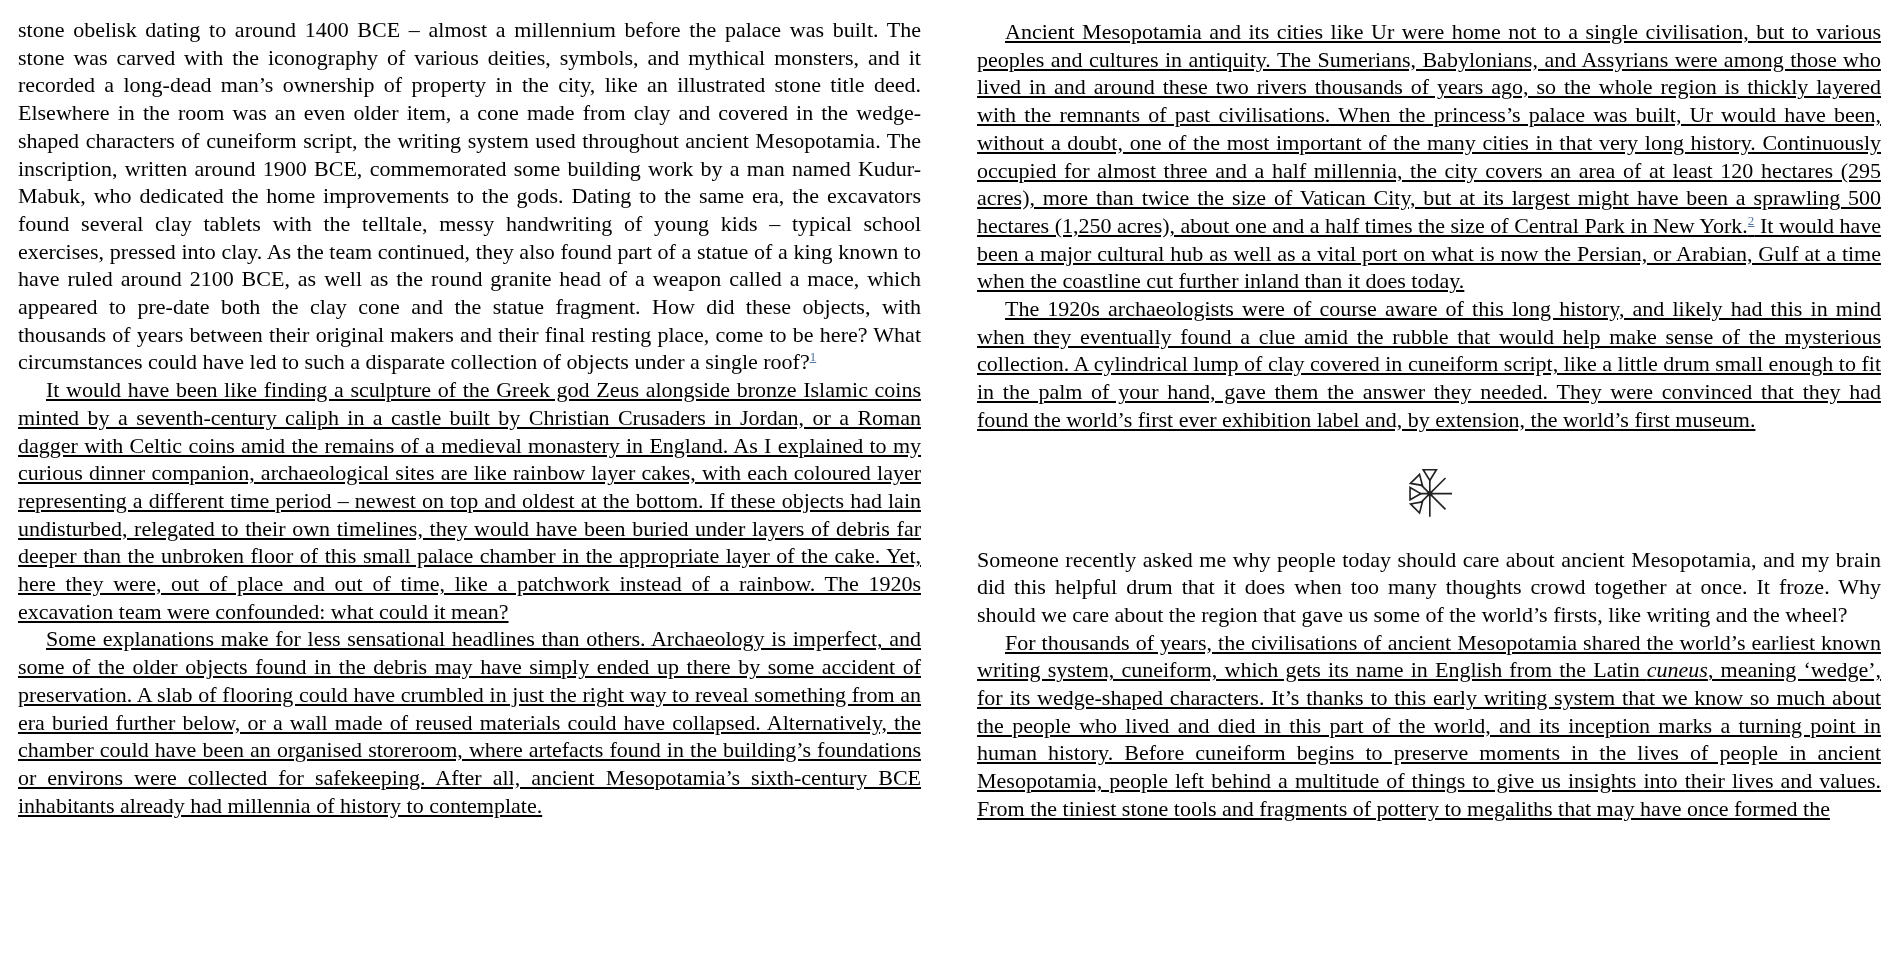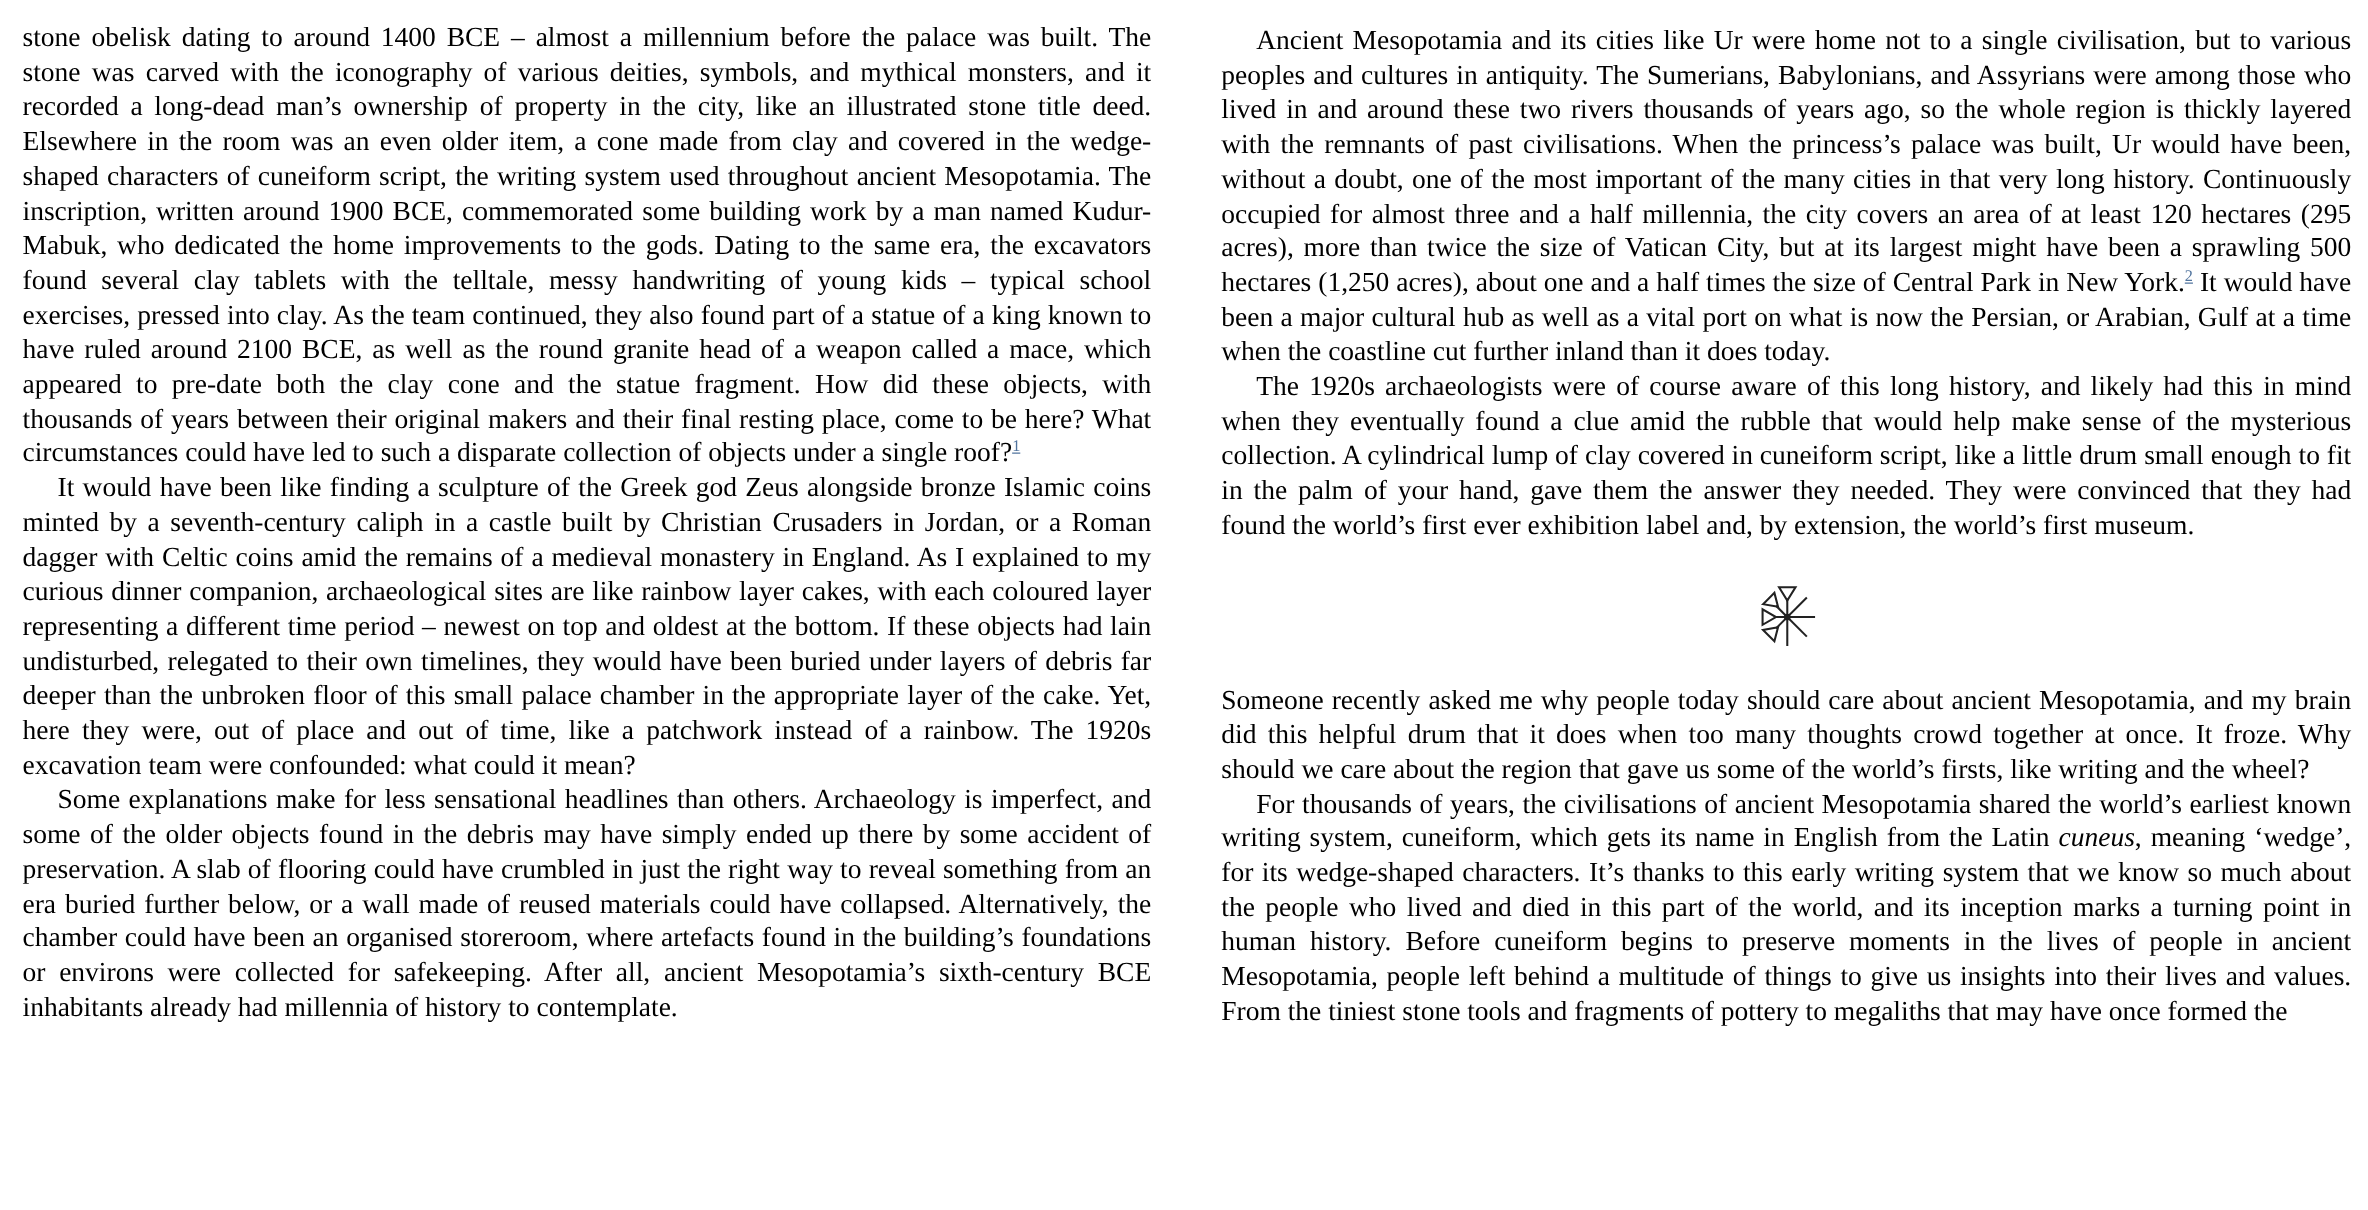--- a/index.html
+++ b/index.html
@@ -32,20 +32,21 @@
     left: 977px;
     width: 904px;
     padding-top: 18px;
   }
   p.para {
     margin: 0;
     padding: 0;
   }
   p.indent {
     text-indent: 28px;
+    text-decoration: underline;
   }
   sup.fn {
     font-size: 13px;
     line-height: 0;
     vertical-align: super;
     color: #51749e;
     text-decoration: underline;
     cursor: pointer;
   }
   i.latin {

